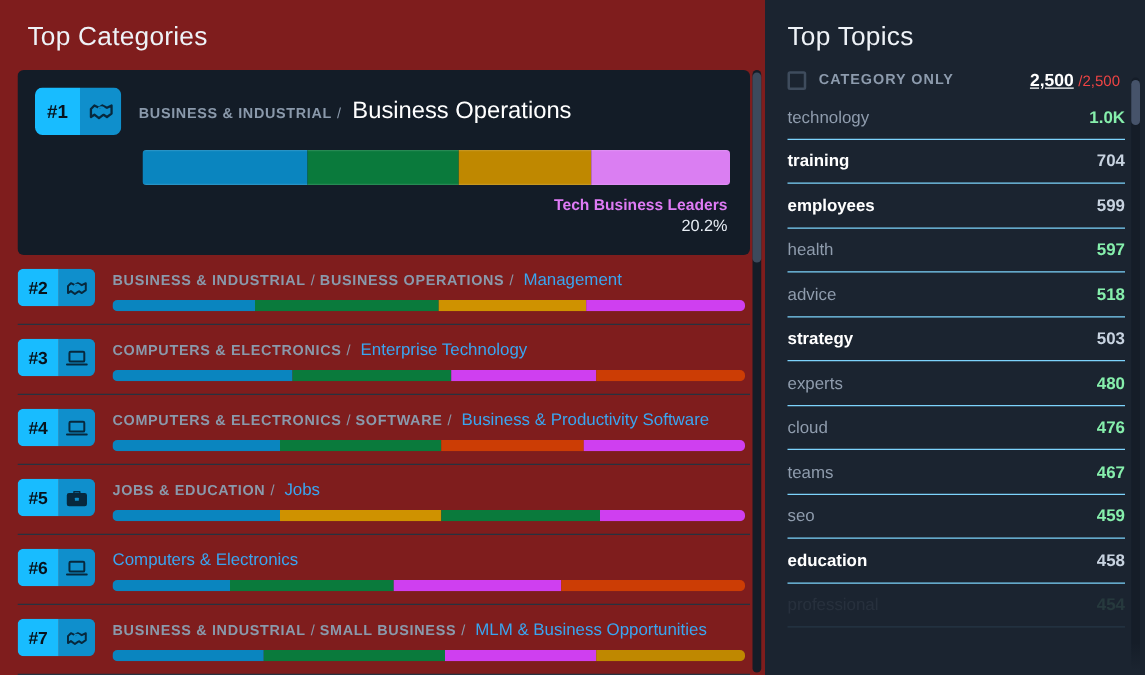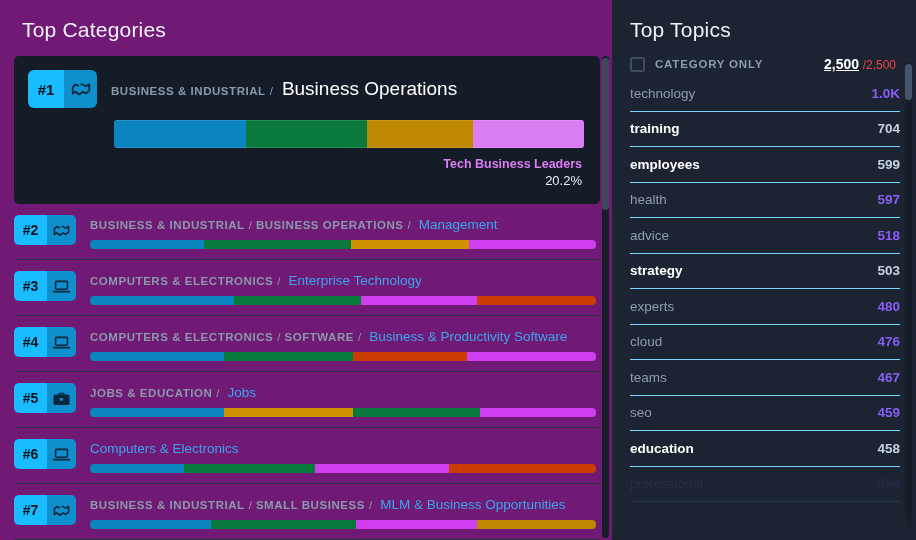--- a/index.html
+++ b/index.html
@@ -7,21 +7,21 @@
     width: 916px; height: 540px;
     background: #1b2430;
     font-family: "Liberation Sans", sans-serif;
     overflow: hidden;
   }
   .app { display: flex; width: 916px; height: 540px; position: relative; }
 
   
   .left-panel {
     width: 612px; height: 540px;
-    background: #701a75;
+    background: #7f1d1d;
     position: relative;
     padding: 0;
   }
   .panel-title {
     font-size: 21px; font-weight: 400; color: #eef2f7;
     letter-spacing: .2px;
     padding: 18px 0 0 22px;
   }
   .cats-scroll {
     position: absolute;
@@ -130,21 +130,21 @@
   .count-total { color: #ef4444; font-size: 12px; }
 
   .topics-list { margin-top: 4px; position: relative; }
   .topic-row {
     display: flex; align-items: center; justify-content: space-between;
     height: 35.5px;
     border-bottom: 1px solid #7dd3fc;
   }
   .topic-name { font-size: 13.5px; color: #8f9cad; }
   .topic-row.bold .topic-name { color: #ffffff; font-weight: bold; }
-  .topic-val { font-size: 13.5px; color: #8b5cf6; font-weight: bold; }
+  .topic-val { font-size: 13.5px; color: #86efac; font-weight: bold; }
   .topic-row.bold .topic-val { color: #c8d3e0; }
   .topic-row.faded { opacity: .10; }
 
   .rscroll-track {
     position: absolute; top: 62px; right: 4px; width: 7px; bottom: 4px;
     background: #151d28; border-radius: 4px;
   }
   .rscroll-thumb {
     position: absolute; top: 2px; left: 0; width: 7px; height: 36px;
     background: #46536a; border-radius: 4px;

